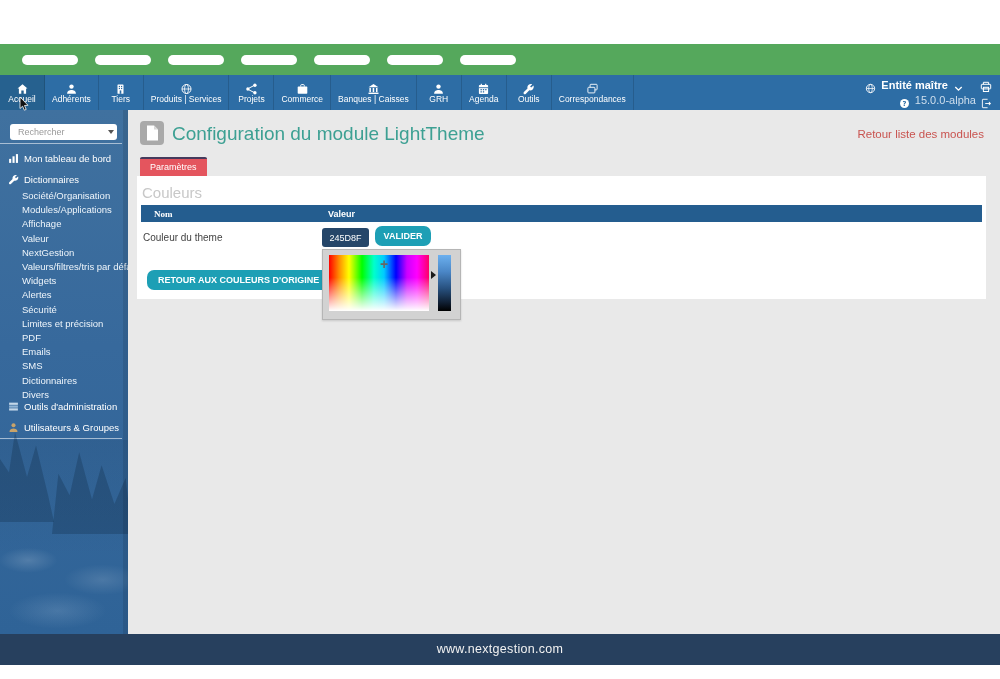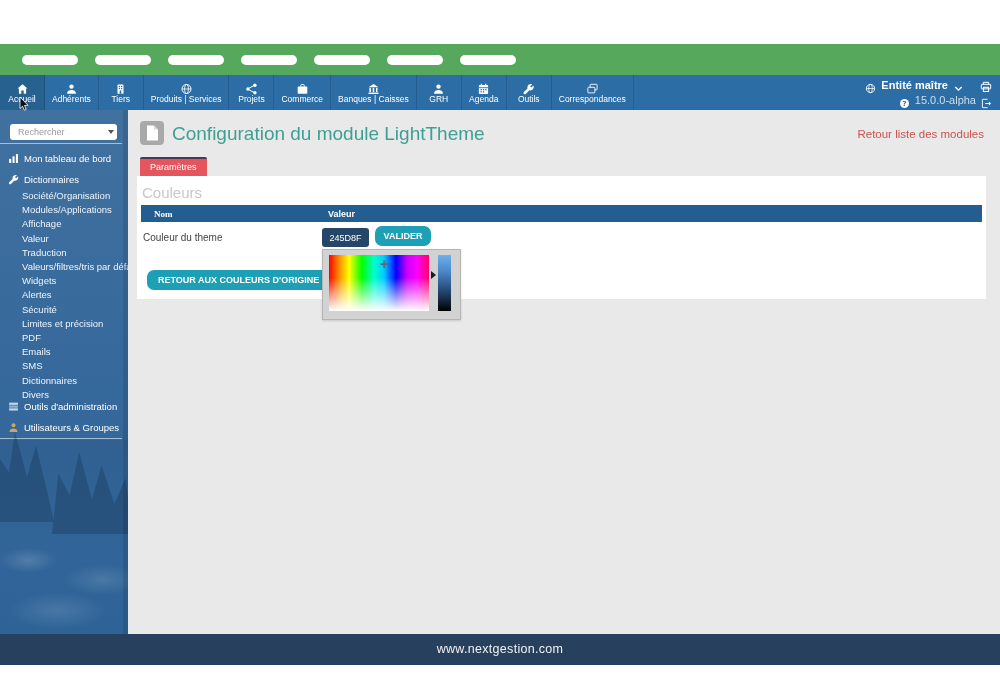--- a/index.html
+++ b/index.html
@@ -261,21 +261,21 @@
             <span class="sicon"><svg viewBox="0 0 12 12" width="100%" height="100%">
                 <path d="M11 2.6 c.5 1.3 .2 2.8 -.8 3.8 -.9 .9 -2.2 1.2 -3.4 .9 L3.2 10.9 c-.5 .5 -1.3 .5 -1.8 0 s-.5 -1.3 0 -1.8 L5 5.5 c-.3 -1.2 0 -2.5 .9 -3.4 1 -1 2.5 -1.3 3.8 -.8 L7.6 3.4 l1.1 1.1 L11 2.6 Z" fill="#fff"></path>
               </svg></span>
             <span>Dictionnaires</span>
           </div>
           <ul class="sb-children" style="top: 79px;">
             <li>Société/Organisation</li>
             <li>Modules/Applications</li>
             <li>Affichage</li>
             <li>Valeur</li>
-            <li>Traduction</li>
+            <li>NextGestion</li>
             <li>Valeurs/filtres/tris par défaut</li>
             <li>Widgets</li>
             <li>Alertes</li>
             <li>Sécurité</li>
             <li>Limites et précision</li>
             <li>PDF</li>
             <li>Emails</li>
             <li>SMS</li>
             <li>Dictionnaires</li>
             <li>Divers</li>

